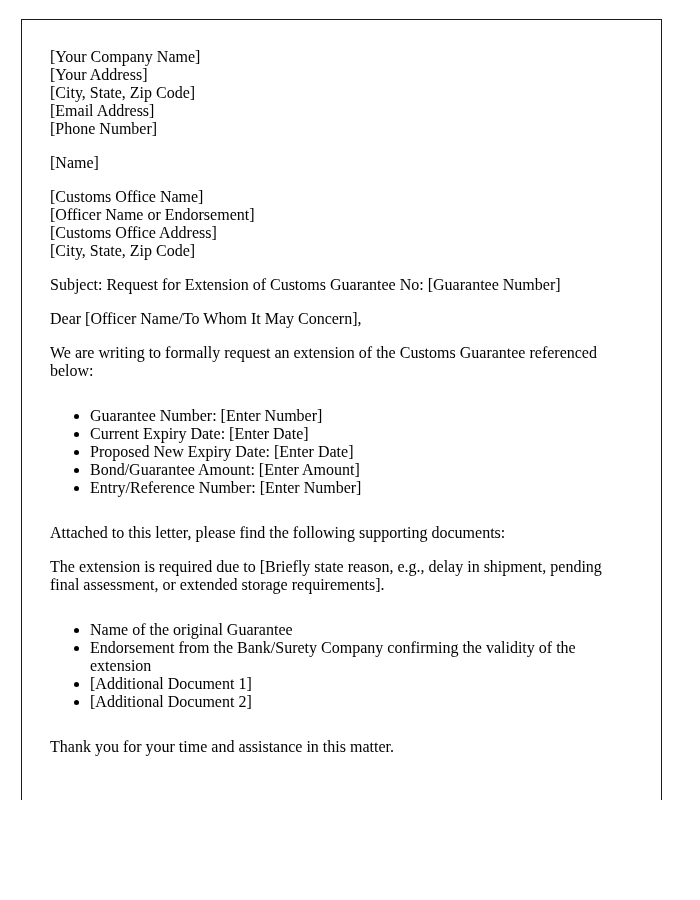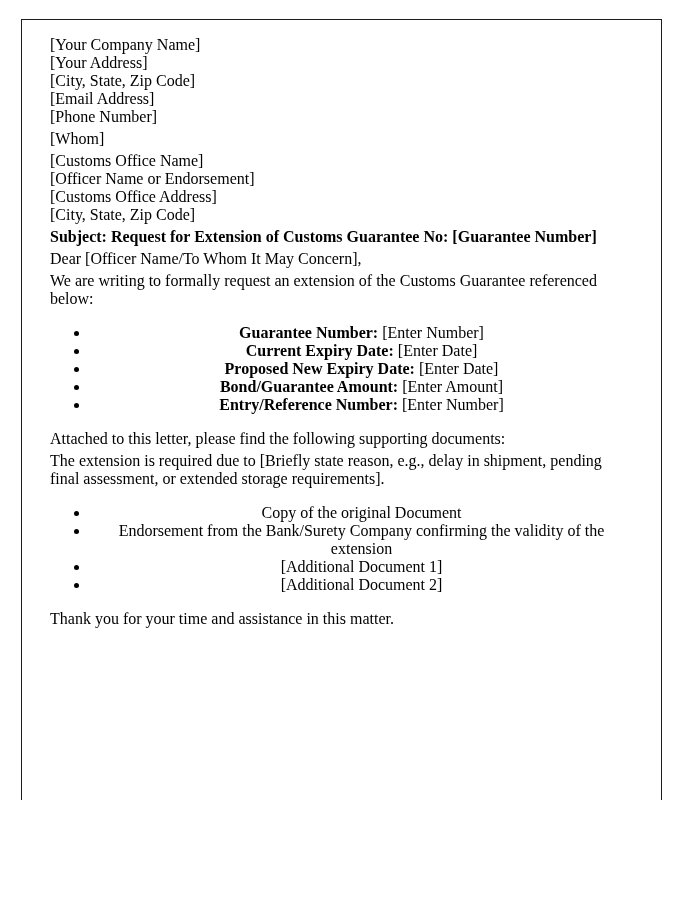--- a/index.html
+++ b/index.html
@@ -23,48 +23,47 @@
     height: 781px;
     border: 1px solid #1c1c1c;
     border-bottom: none;
     padding: 12px 28px 0 28px;
     font-size: 16px;
     line-height: 18px;
     color: #000000;
     overflow: hidden;
   }
   .letter p {
-    margin: 4px 0;
+    margin: 16px 0;
     white-space: pre-line;
   }
   .letter ul {
-    margin: 16px 0;
+    margin: 27px 0;
     padding: 0 0 0 40px;
     list-style-type: disc;
-    text-align: center;
   }
   .letter li {
     white-space: pre-line;
   }
   .bold {
-    font-weight: bold;
+    font-weight: normal;
   }
 </style>
 </head>
 <body>
 
 <div class="letter">
 
   <p>[Your Company Name]
 [Your Address]
 [City, State, Zip Code]
 [Email Address]
 [Phone Number]</p>
 
-  <p>[Whom]</p>
+  <p>[Name]</p>
 
   <p>[Customs Office Name]
 [Officer Name or Endorsement]
 [Customs Office Address]
 [City, State, Zip Code]</p>
 
   <p class="bold">Subject: Request for Extension of Customs Guarantee No: [Guarantee Number]</p>
 
   <p>Dear [Officer Name/To Whom It May Concern],</p>
 
@@ -78,21 +77,21 @@
     <li><span class="bold">Bond/Guarantee Amount:</span><span> [Enter Amount]</span></li>
     <li><span class="bold">Entry/Reference Number:</span><span> [Enter Number]</span></li>
   </ul>
 
   <p>Attached to this letter, please find the following supporting documents:</p>
 
   <p>The extension is required due to [Briefly state reason, e.g., delay in shipment, pending
 final assessment, or extended storage requirements].</p>
 
   <ul>
-    <li>Copy of the original Document</li>
+    <li>Name of the original Guarantee</li>
     <li>Endorsement from the Bank/Surety Company confirming the validity of the
 extension</li>
     <li>[Additional Document 1]</li>
     <li>[Additional Document 2]</li>
   </ul>
 
 
   <p>Thank you for your time and assistance in this matter.</p>
 
 </div>

